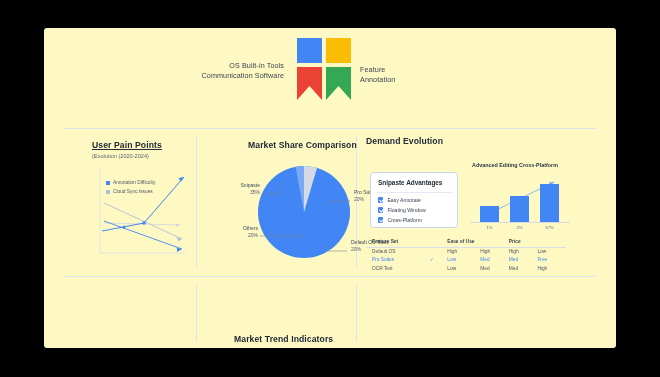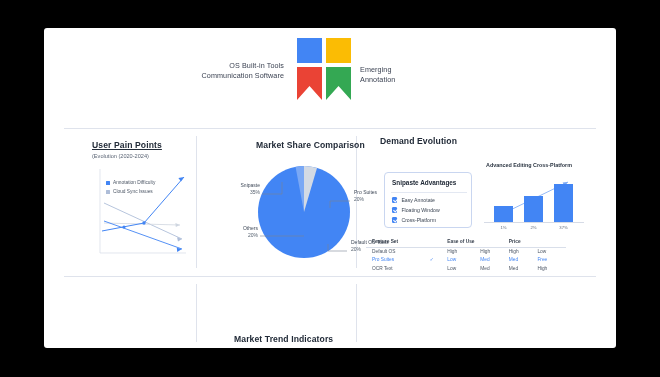--- a/index.html
+++ b/index.html
@@ -12,21 +12,21 @@
   #stage {
     position: relative;
     width: 660px; height: 377px;
     background: #000;
   }
   
   #slide {
     position: absolute;
     left: 44px; top: 28px;
     width: 572px; height: 320px;
-    background: #ffffff;
+    background: #fef9c3;
     border-radius: 3px;
     overflow: hidden;
   }
   .divider {
     position: absolute;
     background: #dfe3ec;
   }
   
   #header {
     position: absolute;
@@ -73,26 +73,26 @@
   
   #pain-points { position: absolute; left: 48px; top: 112px; width: 100px; height: 128px; }
   #pain-title { position: absolute; left: 0; top: 0; text-decoration: underline; }
   #pain-sub { position: absolute; left: 0; top: 13px; }
   #pain-chart { position: absolute; left: 2px; top: 25px; }
   .legend-row { position: absolute; display: flex; align-items: center; gap: 3px; }
   .legend-sq { width: 4px; height: 4px; border-radius: .5px; }
   .legend-label { font-size: 4.8px; color: #4d5766; white-space: nowrap; }
   
   #market-share { position: absolute; left: 160px; top: 112px; width: 200px; height: 128px; }
-  #ms-title { position: absolute; left: 40px; top: 0; padding-left: 12px; }
+  #ms-title { position: absolute; left: 32px; top: 0; padding-left: 12px; }
   #pie-wrap { position: absolute; left: 0; top: 16px; width: 200px; height: 112px; }
   .pie-label { position: absolute; font-size: 5.0px; color: #3f4958; line-height: 7px; white-space: nowrap; }
   .pie-label .pct { color: #56616f; }
   
-  #demand { position: absolute; left: 336px; top: 108px; width: 250px; height: 132px; }
+  #demand { position: absolute; left: 322px; top: 108px; width: 250px; height: 132px; }
   #de-title { position: absolute; left: 0; top: 0; }
   #adv-box {
     position: absolute; left: 4px; top: 36px;
     width: 88px; height: 56px;
     background: #ffffff;
     border: .8px solid #c9d6f0;
     border-radius: 4px;
     box-sizing: border-box;
   }
   #adv-box-title {
@@ -163,21 +163,21 @@
       </div>
       <div id="logo">
         <svg viewBox="0 0 60 66" width="60" height="66">
           <rect x="3" y="2" width="25" height="25" fill="#4285f4"></rect>
           <rect x="32" y="2" width="25" height="25" fill="#fbbc04"></rect>
           <path d="M3 31 L28 31 L28 64 L15.5 50 L3 64 Z" fill="#ea4335"></path>
           <path d="M57 31 L32 31 L32 64 L44.5 50 L57 64 Z" fill="#34a853"></path>
         </svg>
       </div>
       <div id="header-right-text">
-        <div>Emerging</div>
+        <div>Feature</div>
         <div>Annotation</div>
       </div>
     </div>
 
     <div class="divider" style="left:20px;top:100px;width:532px;height:.7px;"></div>
     <div class="divider" style="left:20px;top:248px;width:532px;height:.7px;"></div>
     <div class="divider" style="left:152px;top:108px;width:.7px;height:132px;"></div>
     <div class="divider" style="left:312px;top:108px;width:.7px;height:132px;"></div>
     <div class="divider" style="left:152px;top:256px;width:.7px;height:58px;"></div>
     <div class="divider" style="left:312px;top:256px;width:.7px;height:58px;"></div>

